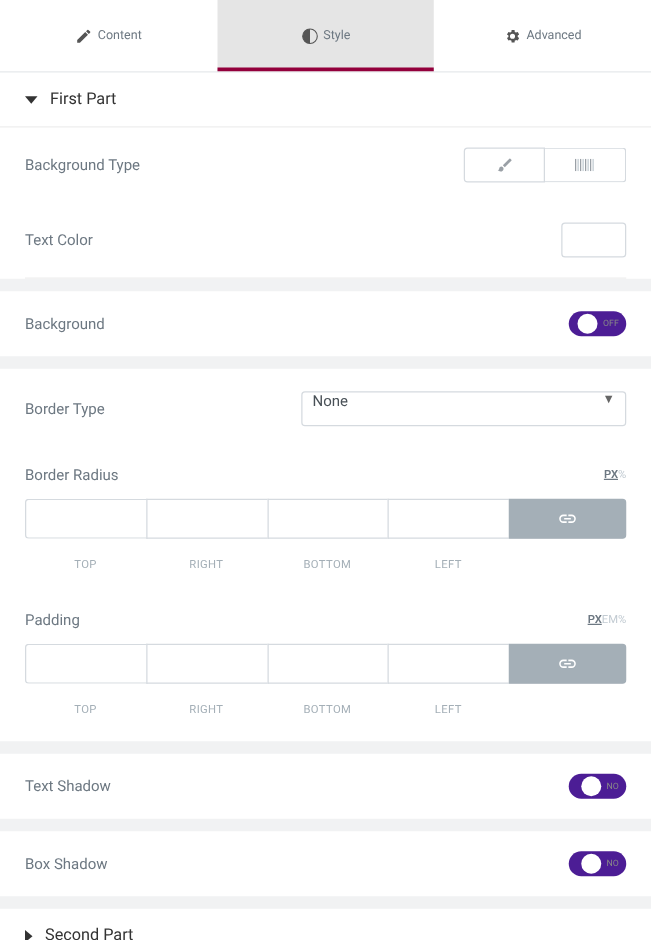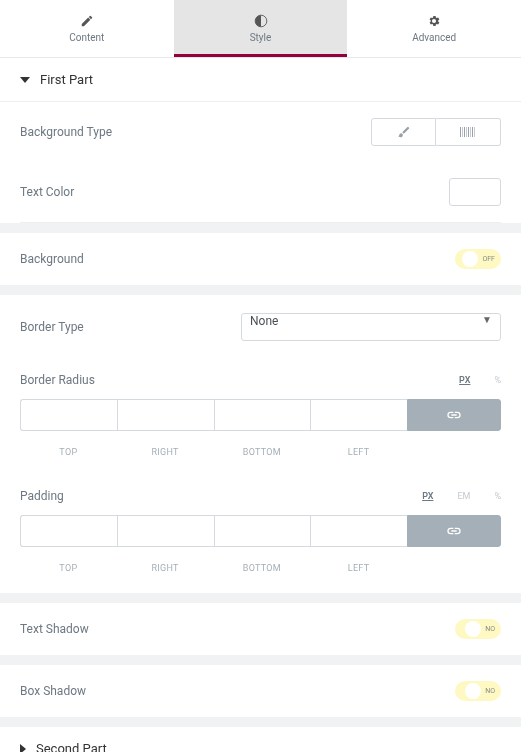--- a/index.html
+++ b/index.html
@@ -1,42 +1,42 @@
 <!DOCTYPE html>
 <html><head>
 <meta charset="utf-8">
 <style>
 *{box-sizing:border-box;margin:0;padding:0;font-family:-apple-system,BlinkMacSystemFont,"Segoe UI",Roboto,Arial,sans-serif}
 body{width:521px;height:752px;background:#fff;color:#333;font-size:13px}
 .tabs{display:flex;height:58px;border-bottom:1px solid #e6e9ec}
-.tab{flex:1;display:flex;flex-direction:column;align-items:center;justify-content:center;gap:4px;cursor:pointer;color:#6d7882;font-size:10px;position:relative}
+.tab{flex:1;display:flex;align-items:center;justify-content:center;gap:4px;cursor:pointer;color:#6d7882;font-size:10px;position:relative}
 .tab.active{background:#e5e5e5}
 .tab.active::after{content:"";position:absolute;bottom:0;left:0;right:0;height:3px;background:#93003c}
 .tab-ico{font-size:15px;color:#555}
 .section-hdr{display:flex;align-items:center;gap:10px;padding:14px 20px;font-weight:400;font-size:13px;cursor:pointer;border-bottom:1px solid #eee}
 .caret{display:inline-block;width:0;height:0;border-left:5px solid transparent;border-right:5px solid transparent}
 .caret.down{border-top:6px solid #333}
 .caret.right{border-left:6px solid #333;border-top:5px solid transparent;border-bottom:5px solid transparent;border-right:none;width:0;height:0}
 .panel{padding:0 20px}
 .row{display:flex;justify-content:space-between;align-items:center;padding:16px 0;border-bottom:1px solid #eee}
 .row.noborder{border-bottom:none}
 .lbl{color:#6d7882;font-size:12px}
 .color-swatch{width:52px;height:28px;border:1px solid #d5dadf;border-radius:3px;background:#fff;cursor:pointer}
 .btn-grp{display:flex}
 .btn-grp .opt{width:65px;height:28px;border:1px solid #d5dadf;display:flex;align-items:center;justify-content:center;cursor:pointer;color:#9aa0a6}
 .btn-grp .opt:first-child{border-radius:3px 0 0 3px}
 .btn-grp .opt:last-child{border-radius:0 3px 3px 0;border-left:none}
-.toggle{width:46px;height:20px;background:#fef9c3;border-radius:10px;display:flex;align-items:center;padding:2px;cursor:pointer;justify-content:flex-end}
+.toggle{width:46px;height:20px;background:#4c1d95;border-radius:10px;display:flex;align-items:center;padding:2px;cursor:pointer;justify-content:flex-end}
 .toggle .knob{width:16px;height:16px;background:#fff;border-radius:50%;order:-1}
 .toggle .tlabel{font-size:7px;color:#888;margin:0 4px}
 .select{width:260px;height:28px;border:1px solid #d5dadf;border-radius:3px;padding:0 8px;display:flex;align-items:flex-start;justify-content:space-between;font-size:12px;color:#495157;cursor:pointer}
 .select .arrow{font-size:10px;color:#666}
 .field-block{padding:16px 0;border-bottom:1px solid #eee}
 .field-head{display:flex;justify-content:space-between;align-items:center;margin-bottom:12px}
-.unit-tabs{display:flex;gap:24px;font-size:9px;color:#c2cbd2;align-items:center}
+.unit-tabs{display:flex;gap:0;font-size:9px;color:#c2cbd2;align-items:center}
 .unit-tabs .u{cursor:pointer}
 .unit-tabs .u.active{color:#6d7882;text-decoration:underline;font-weight:600}
 .four-input{display:flex}
 .four-input .cell{flex:1;display:flex;flex-direction:column;align-items:center}
 .four-input input{width:100%;height:32px;border:1px solid #d5dadf;border-right:none;text-align:center;font-size:12px;outline:none}
 .four-input .cell:first-child input{border-radius:3px 0 0 3px}
 .four-input .link{width:94px;height:32px;background:#a4afb7;border:1px solid #a4afb7;border-radius:0 3px 3px 0;display:flex;align-items:center;justify-content:center;cursor:pointer;color:#fff}
 .four-input .pos{font-size:9px;color:#a4afb7;margin-top:16px;letter-spacing:0.3px}
 .hr-gap{height:10px;background:#f1f2f3;margin:0 -20px}
 .bottom-pad .hr-gap{margin:0}

